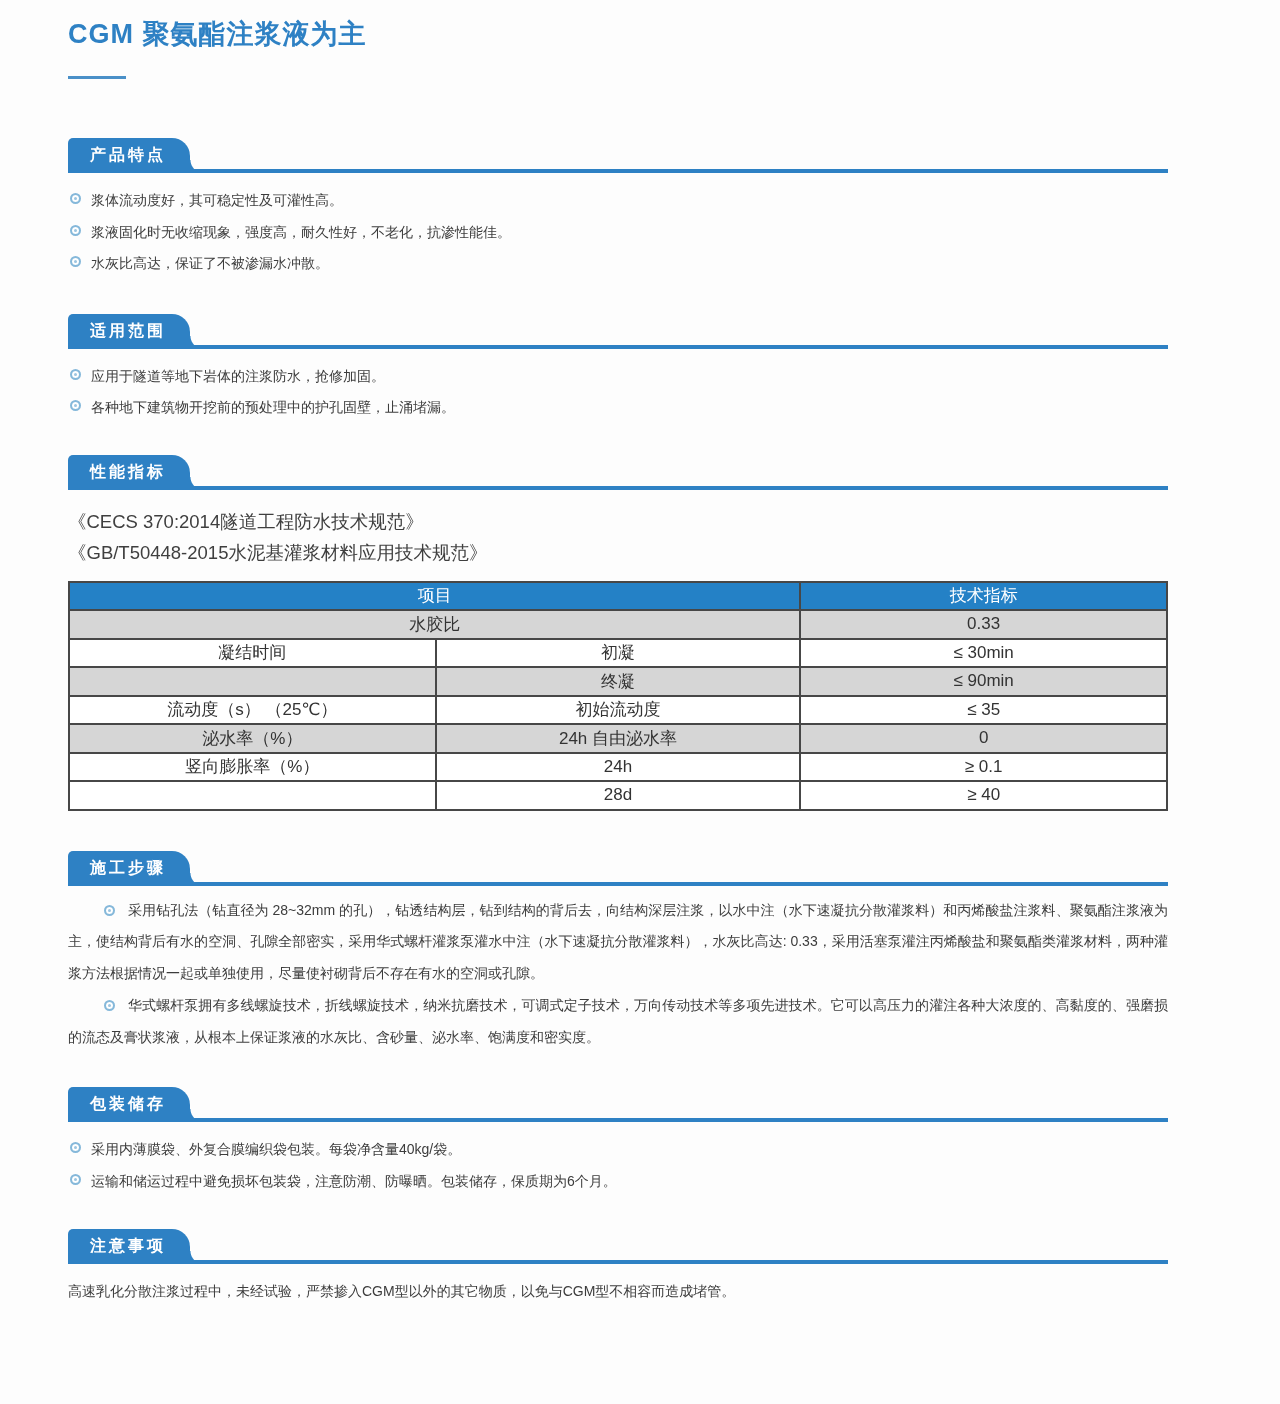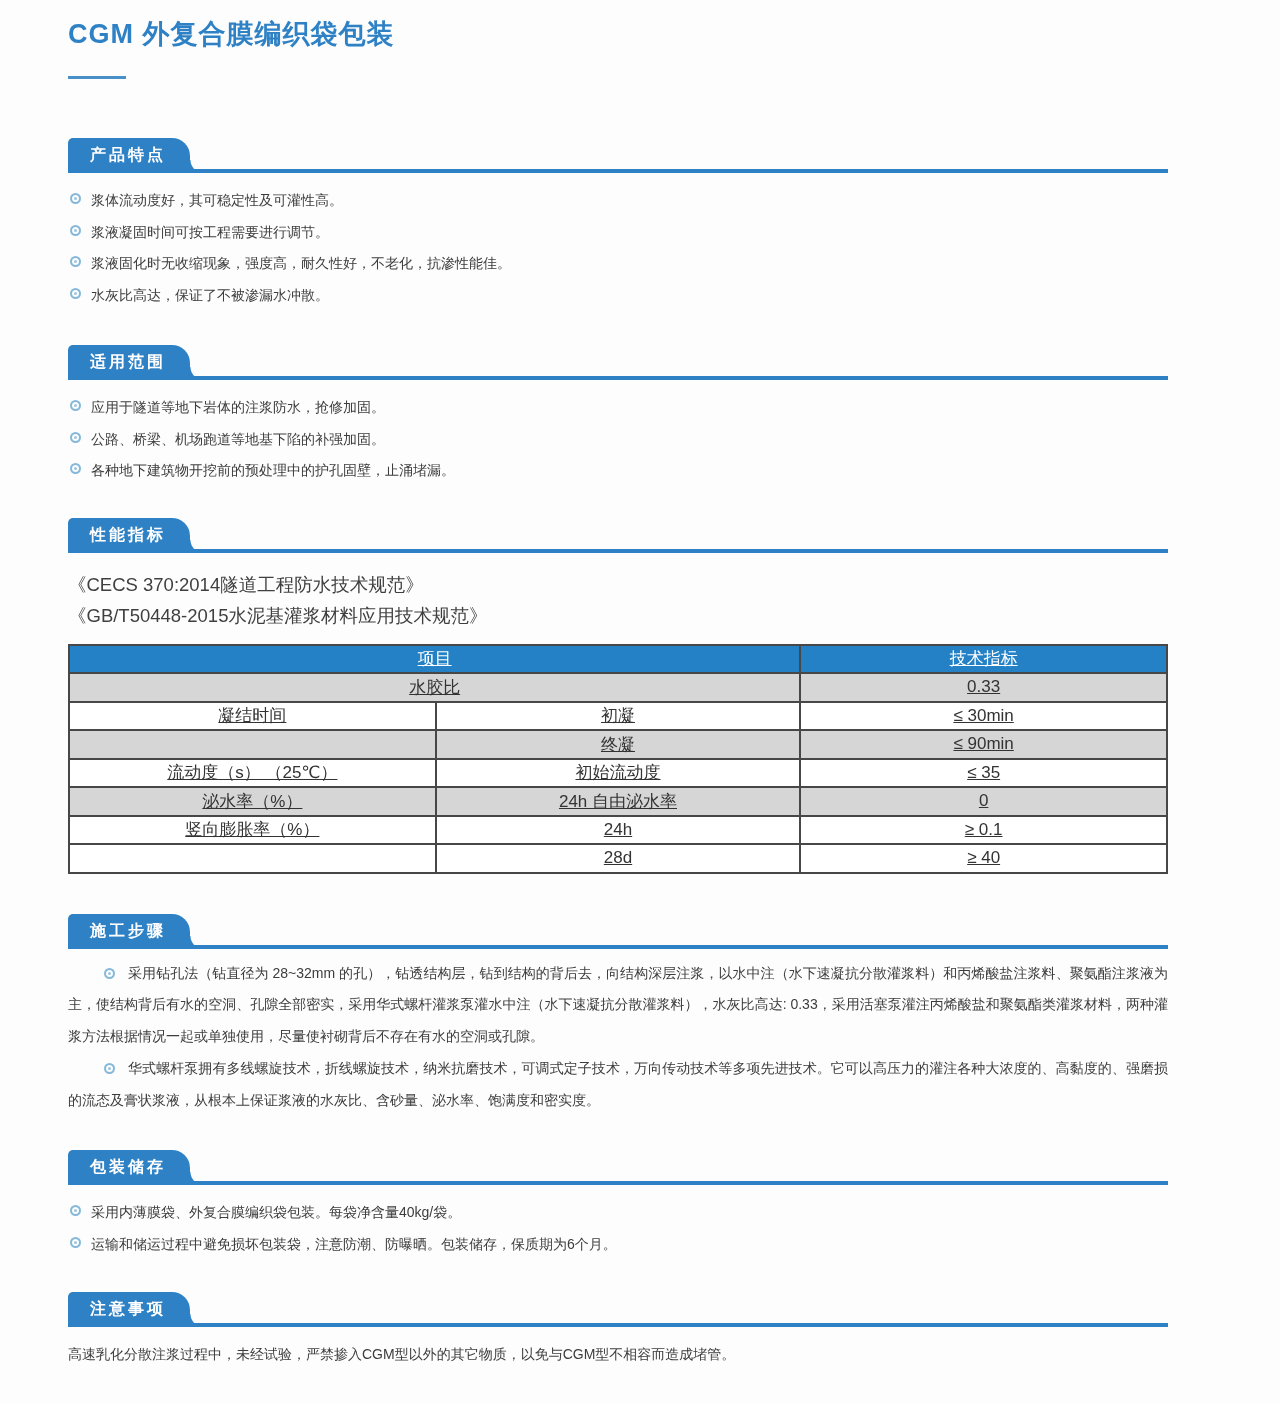--- a/index.html
+++ b/index.html
@@ -102,21 +102,20 @@
     font-size: 17px;
     color: #333333;
   }
   table.perf th, table.perf td {
     border: 2px solid #474747;
     height: 28.5px;
     padding: 0 20px;
     text-align: center;
     vertical-align: middle;
     font-weight: normal;
-    text-decoration: underline;
   }
   table.perf th {
     background: #2481c6;
     color: #ffffff;
   }
   tr.gray td { background: #d6d6d6; }
   tr.white td { background: #ffffff; }
   
   .steps-text { margin-top: 9px; }
   .steps-text p {
@@ -136,65 +135,57 @@
     margin-right: 13px;
     vertical-align: -1px;
     background: #f4fafd;
   }
 </style>
 </head>
 <body>
 
 <div class="page">
 
-  <h1 class="doc-title">CGM 外复合膜编织袋包装</h1>
+  <h1 class="doc-title">CGM 聚氨酯注浆液为主</h1>
   <div class="title-underline"></div>
 
   <section>
     <div class="sec-head mt-features">
       <div class="sec-line"></div>
       <div class="badge">
         <span>产品特点</span>
       </div>
     </div>
     <ul class="blist">
       <li>
           <span class="ring"></span>
           <span>浆体流动度好，其可稳定性及可灌性高。</span>
         </li>
       <li>
           <span class="ring"></span>
-          <span>浆液凝固时间可按工程需要进行调节。</span>
-        </li>
-      <li>
-          <span class="ring"></span>
           <span>浆液固化时无收缩现象，强度高，耐久性好，不老化，抗渗性能佳。</span>
         </li>
       <li>
           <span class="ring"></span>
           <span>水灰比高达，保证了不被渗漏水冲散。</span>
         </li>
     </ul>
   </section>
 
   <section>
     <div class="sec-head mt-scope">
       <div class="sec-line"></div>
       <div class="badge">
         <span>适用范围</span>
       </div>
     </div>
     <ul class="blist">
       <li>
           <span class="ring"></span>
           <span>应用于隧道等地下岩体的注浆防水，抢修加固。</span>
-        </li>
-      <li>
-          <span class="ring"></span>
-          <span>公路、桥梁、机场跑道等地基下陷的补强加固。</span>
         </li>
       <li>
           <span class="ring"></span>
           <span>各种地下建筑物开挖前的预处理中的护孔固壁，止涌堵漏。</span>
         </li>
     </ul>
   </section>
 
   <section>
     <div class="sec-head mt-perf">

